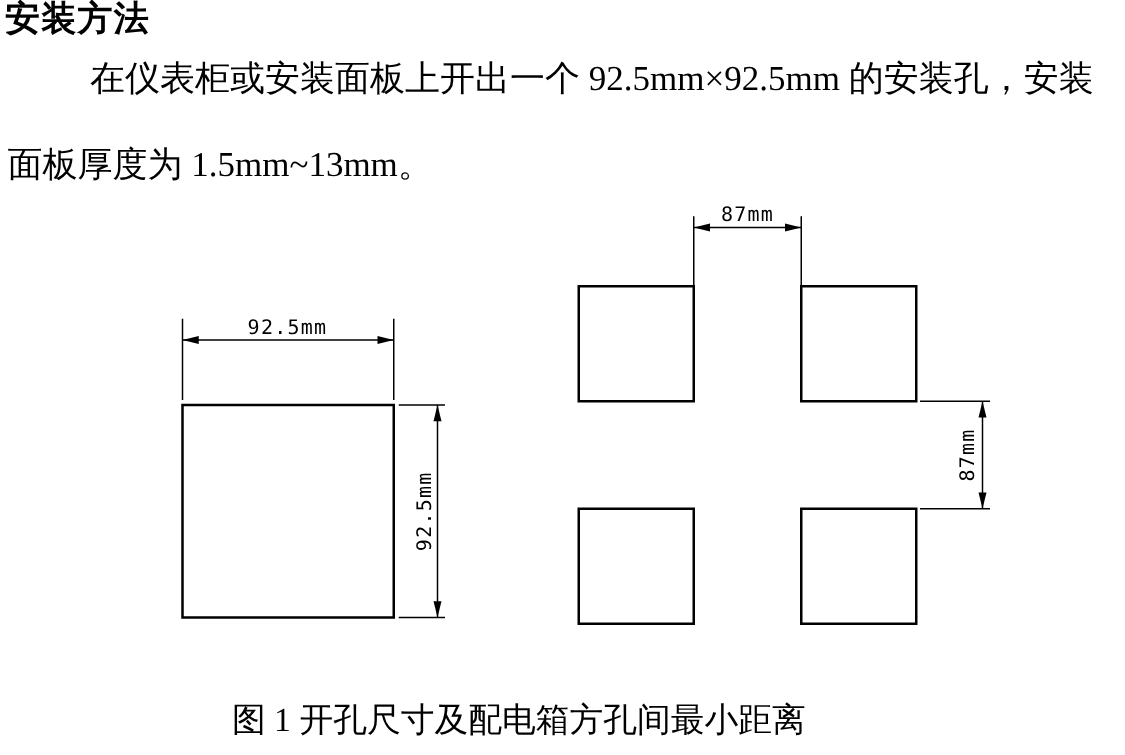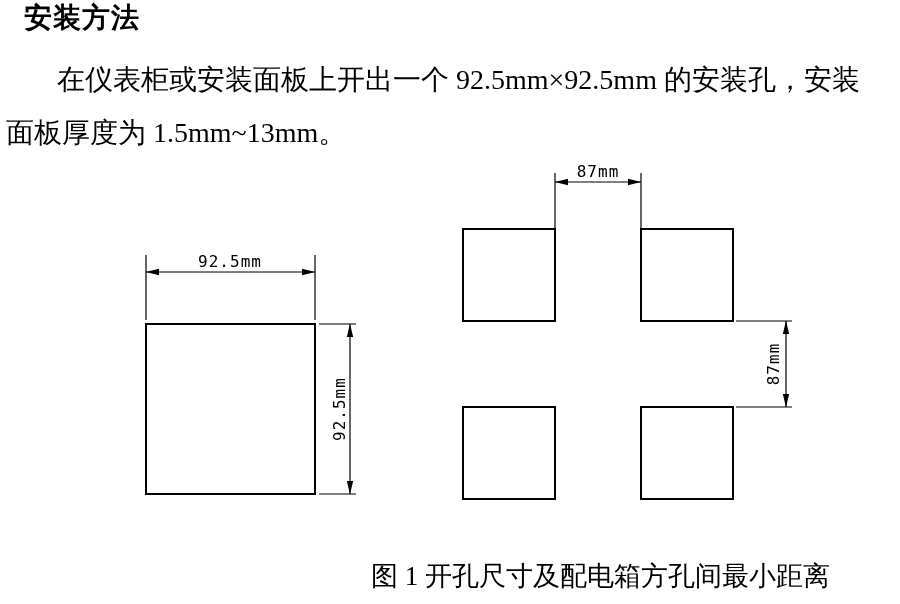--- a/index.html
+++ b/index.html
@@ -5,37 +5,37 @@
   html, body { margin: 0; padding: 0; }
   body {
     width: 900px; height: 604px;
     background: #ffffff;
     position: relative;
     overflow: hidden;
     color: #000;
     font-family: "Liberation Serif", serif;
   }
   .heading {
-    position: absolute; left: 24px; top: 2px;
-    font-family: Liberation Serif, serif;
+    position: absolute; left: 4px; top: 2px;
+    font-family: Liberation Mono, monospace;
     font-weight: 700;
     font-size: 28px; line-height: 32px;
     letter-spacing: 1px;
     white-space: nowrap;
   }
   .pline {
     position: absolute;
     font-size: 28px; line-height: 30px;
     white-space: nowrap;
   }
-  #para-line1 { left: 57px; top: 49px; margin-top: 16px; }
+  #para-line1 { left: 72px; top: 49px; }
   #para-line2 { left: 6px;  top: 99px; margin-top: 19px; }
   .caption {
     position: absolute; left: 0; top: 561px; width: 830px;
-    text-align: right;
+    text-align: center;
     font-size: 27px; line-height: 30px;
     white-space: nowrap;
   }
   svg.diagram { position: absolute; left: 0; top: 0; }
   .sq   { fill: none; stroke: #000; stroke-width: 2px; }
   .dl   { stroke: #000; stroke-width: 1.2px; }
   .ah   { fill: #000; stroke: none; }
   .dimtext {
     font-family: "DejaVu Sans Mono", monospace;
     font-size: 16px;

